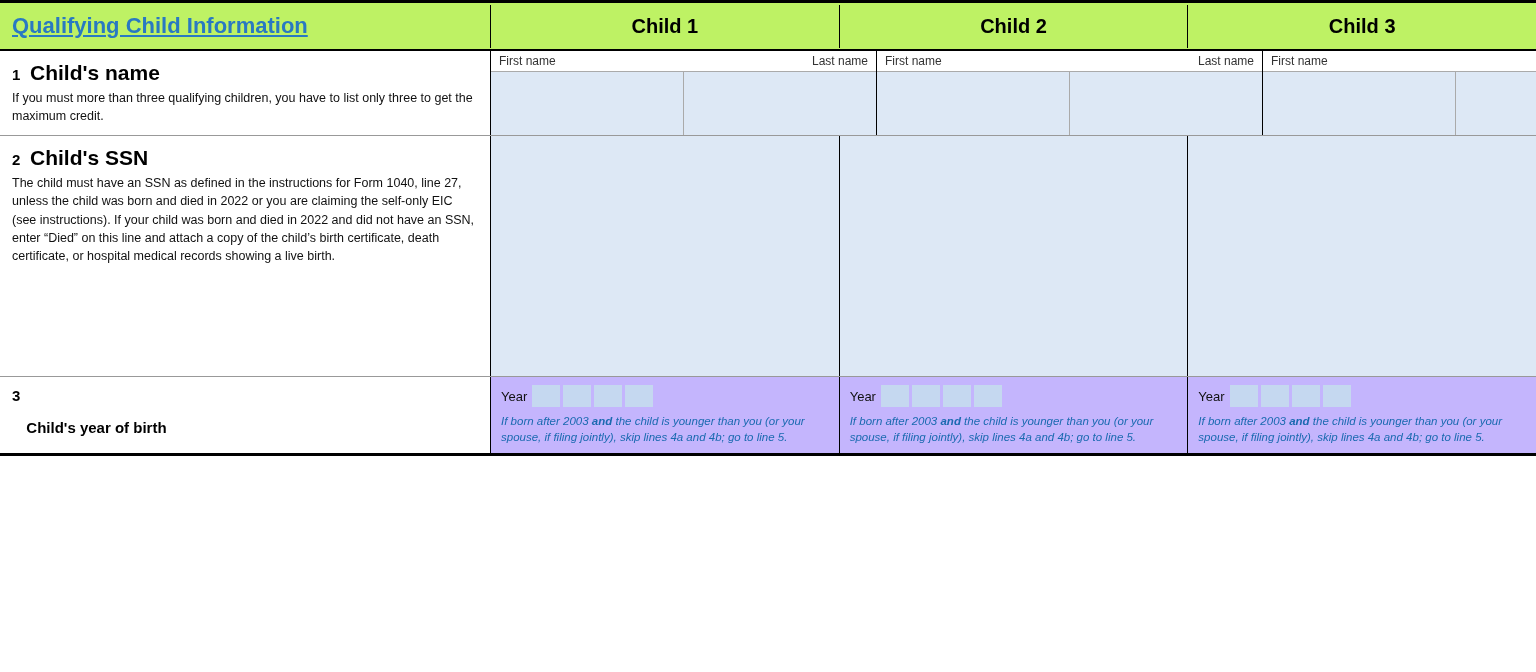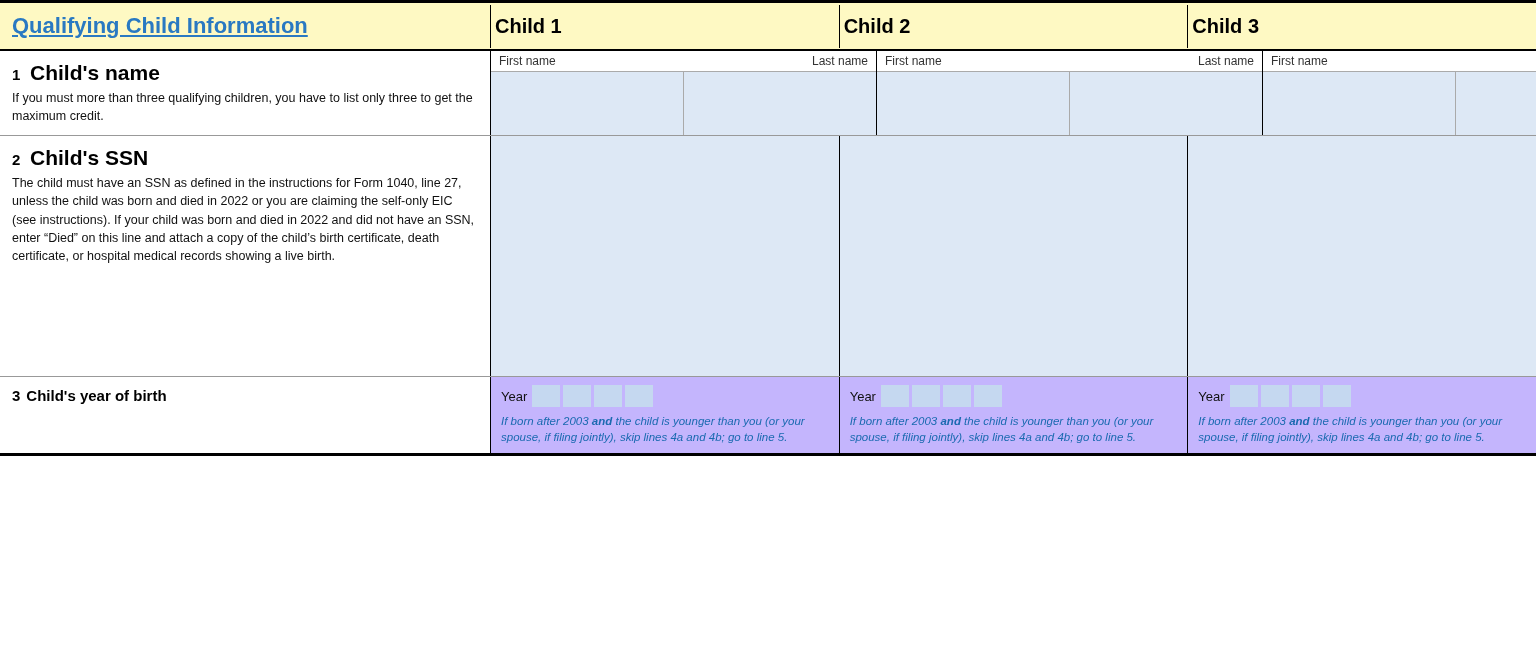--- a/index.html
+++ b/index.html
@@ -15,39 +15,40 @@
       width: 1536px;
       border-top: 3px solid #000;
       border-bottom: 3px solid #000;
     }
 
     
     .header-row {
       display: flex;
       align-items: center;
       border-bottom: 2.5px solid #000;
-      background: #fef9c3;
+      background: #bef264;
       padding: 0;
     }
 
     .header-title-cell {
       width: 490px;
       min-width: 490px;
       padding: 10px 12px;
     }
 
     .header-title-cell a {
       color: #2979c2;
       font-size: 22px;
       font-weight: bold;
       text-decoration: underline;
     }
 
     .header-child-cell {
       flex: 1;
+      text-align: center;
       font-weight: bold;
       font-size: 20px;
       padding: 10px 4px;
       border-left: 1.5px solid #000;
     }
 
     
     .data-row {
       display: flex;
       border-bottom: 1px solid #999;
@@ -198,20 +199,21 @@
 
     .row3-label .row-num {
       font-weight: bold;
       font-size: 15px;
     }
 
     .row3-label .row-title {
       font-weight: bold;
       font-size: 15px;
       margin-left: 6px;
+      margin-top: 32px;
     }
   </style>
 </head>
 <body>
 
 <div class="outer-container">
 
   <div class="header-row">
     <div class="header-title-cell">
       <a href="#">Qualifying Child Information</a>

